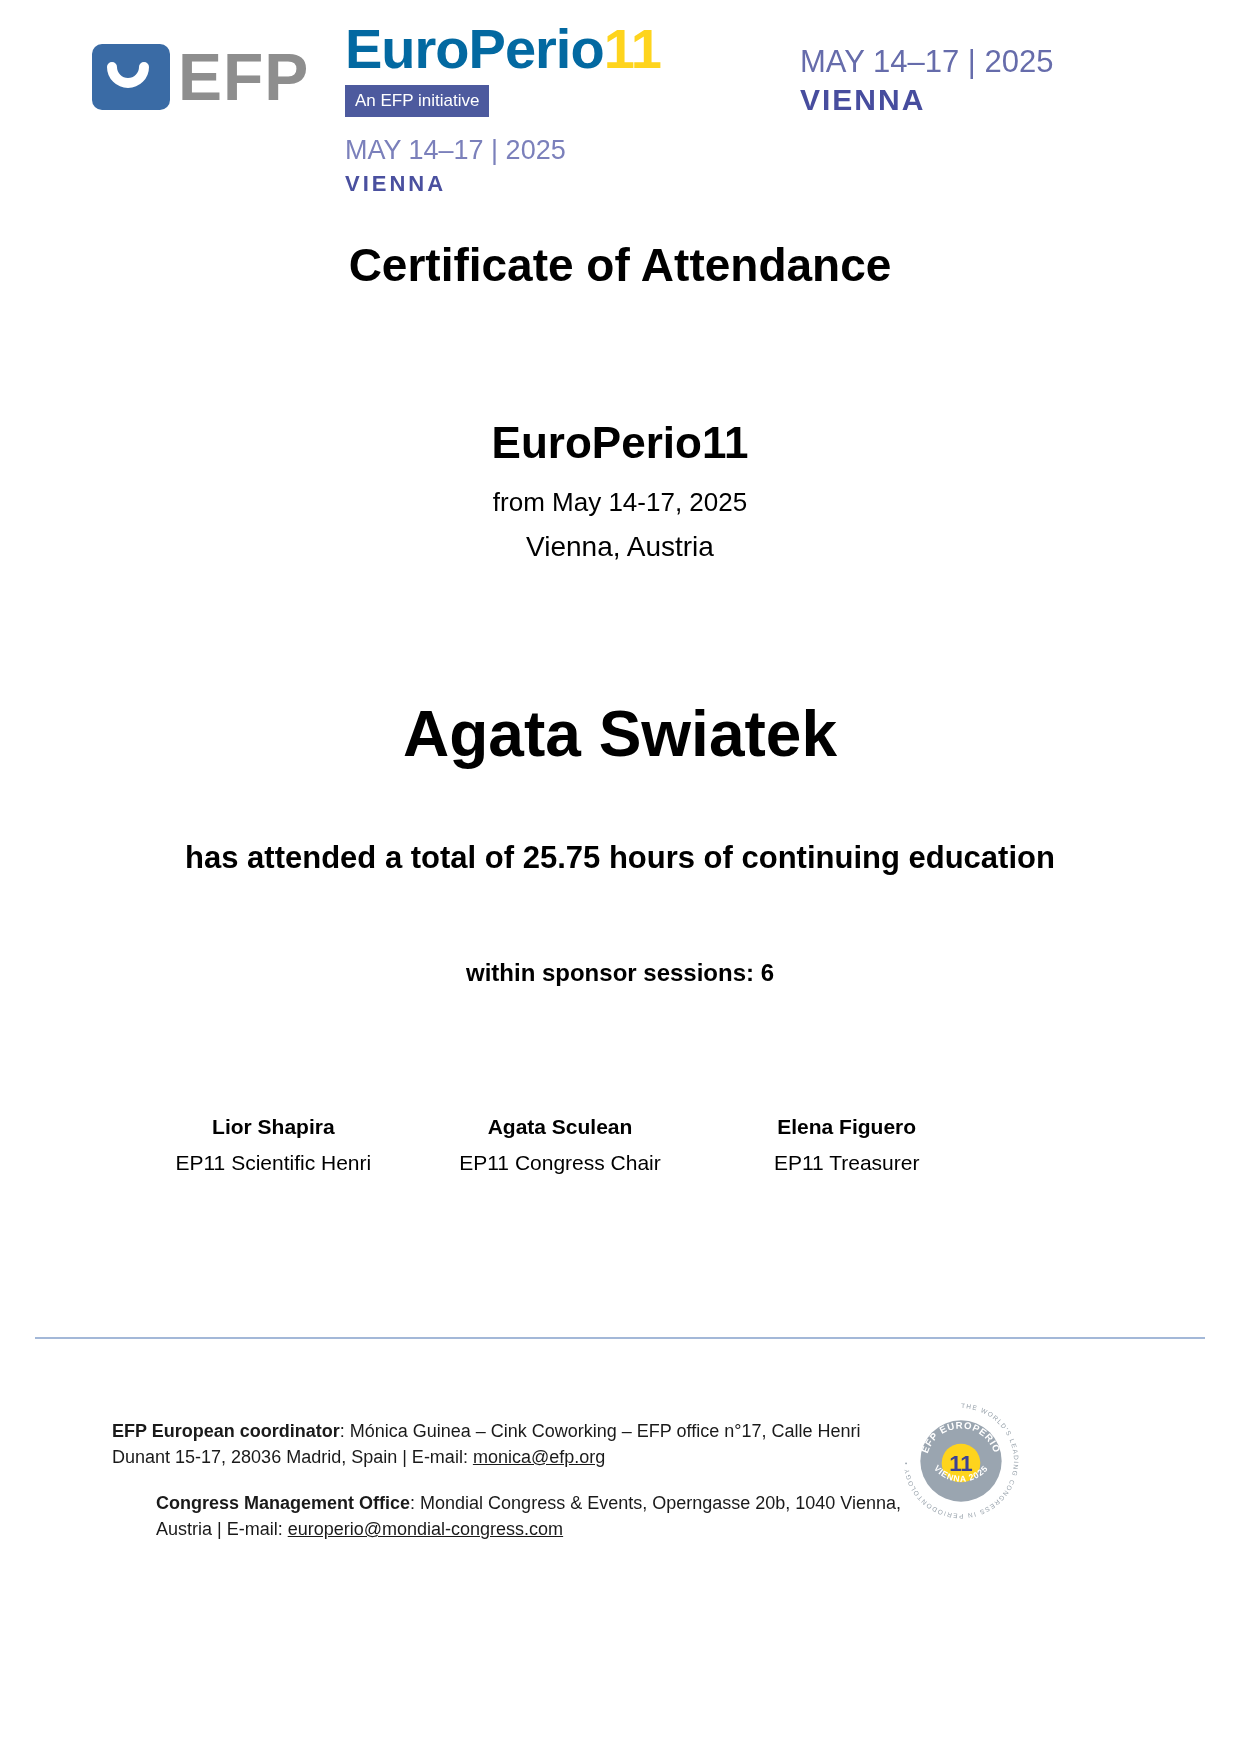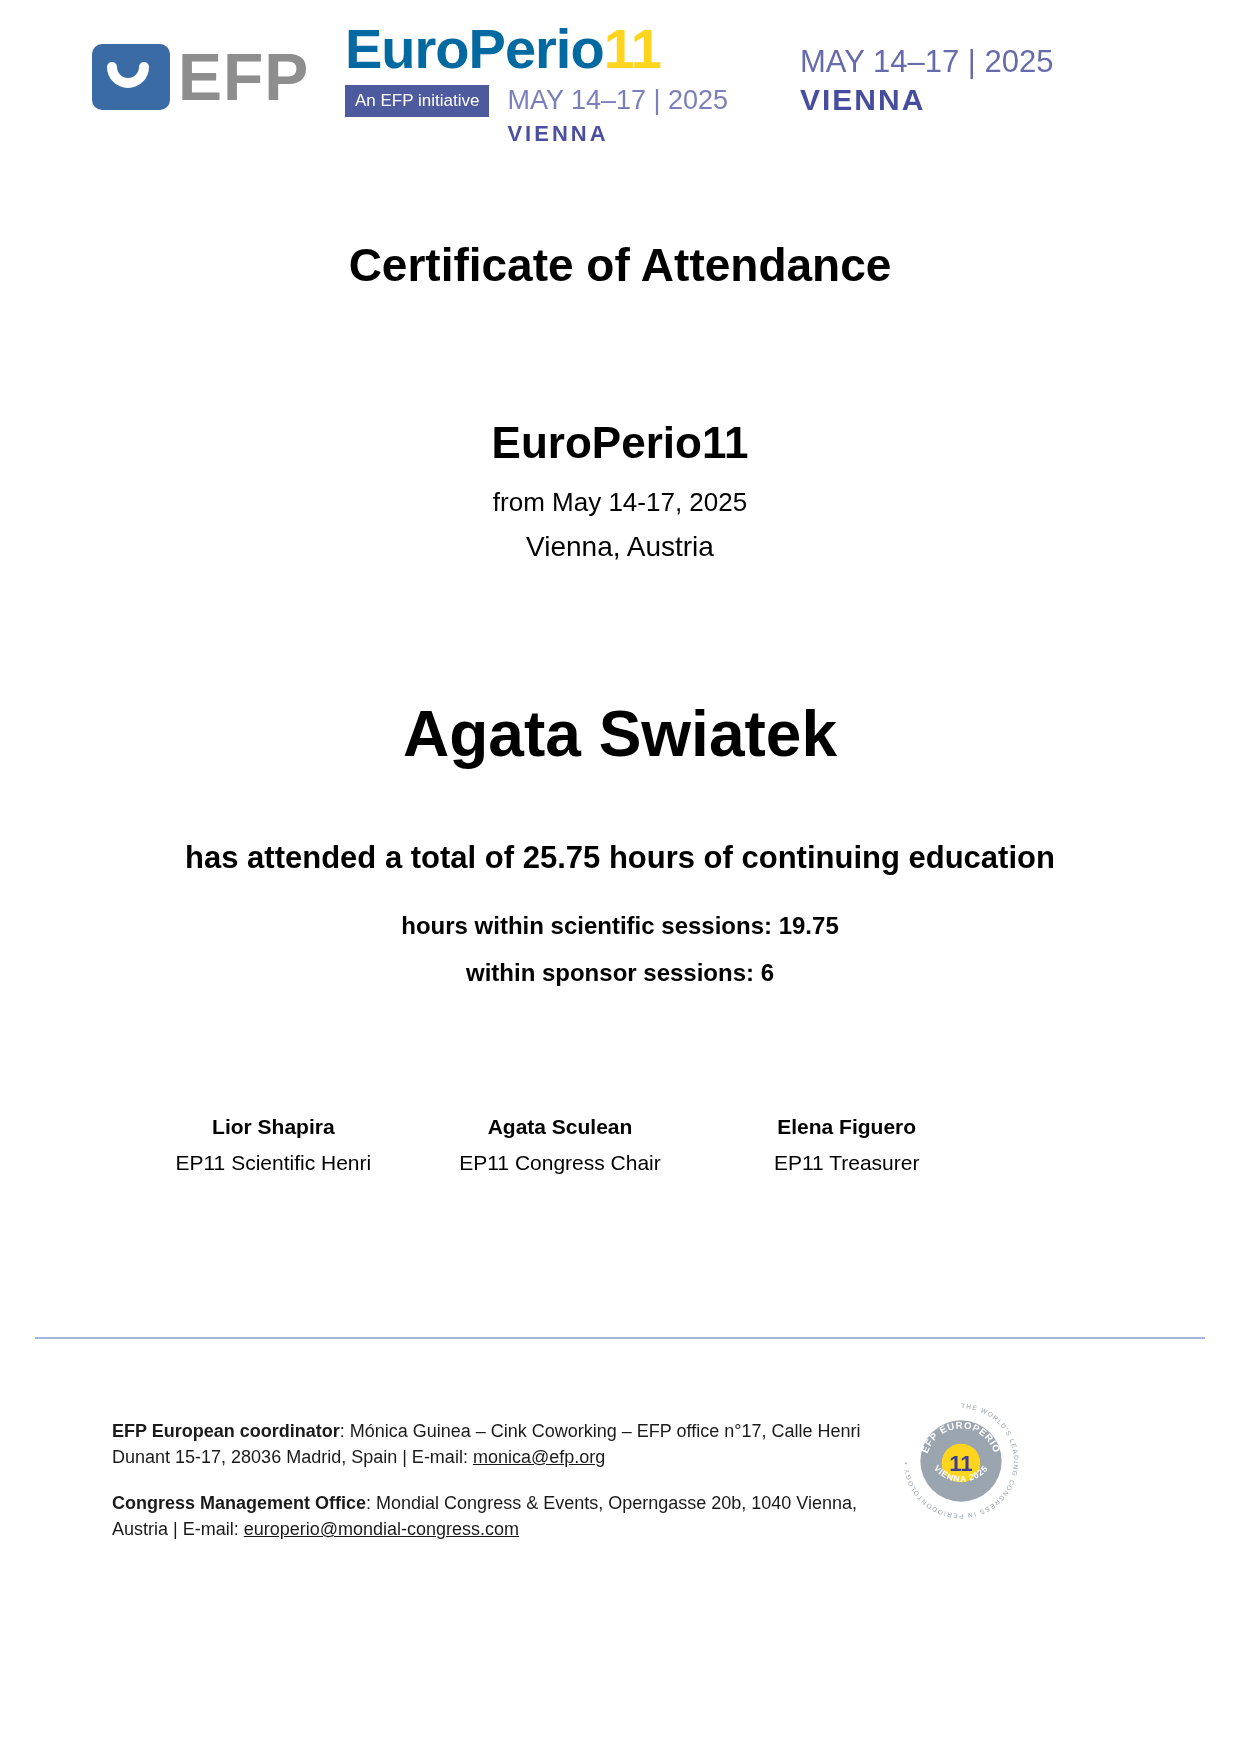--- a/index.html
+++ b/index.html
@@ -17,21 +17,21 @@
 
   
   .efp-logo { position: absolute; left: 92px; top: 44px; display: flex; align-items: center; gap: 8px; }
   .efp-mark { width: 78px; height: 66px; display: block; }
   .efp-text { font-size: 66px; font-weight: bold; color: #8e8e8e; letter-spacing: 1px; line-height: 1; }
 
   .ep-logo { position: absolute; left: 345px; top: 20px; }
   .ep-brand { font-size: 56px; font-weight: bold; line-height: 1.05; letter-spacing: -1px; }
   .ep-name { color: #0369a1; }
   .ep-num  { color: #fed41d; }
-  .ep-sub { display: flex; align-items: flex-start; gap: 18px; margin-top: 6px; }
+  .ep-sub { display: flex; align-items: flex-start; gap: 18px; margin-top: 6px; flex-direction: column; }
   .ep-badge { background: #4d5a9e; color: #fff; font-size: 17px; padding: 6px 10px; white-space: nowrap; }
   .ep-date { font-size: 27px; color: #7b80bb; white-space: nowrap; }
   .ep-city { font-size: 22px; font-weight: bold; color: #4a509f; letter-spacing: 3px; margin-top: 5px; }
 
   .right-block { position: absolute; left: 800px; top: 44px; }
   .rb-date { font-size: 31px; color: #666cab; white-space: nowrap; }
   .rb-city { font-size: 30px; font-weight: bold; color: #474d9e; letter-spacing: 2px; margin-top: 3px; }
 
   
   .centered { position: absolute; left: 0; width: 100%; text-align: center; }
@@ -56,21 +56,21 @@
 
   
   .divider {
     position: absolute; left: 35px; top: 1337px; width: 1170px; height: 2px;
     background: #a3b8d8;
   }
   .footer-text {
     position: absolute; left: 112px; top: 1418px; width: 800px;
     font-size: 18px; line-height: 1.45; color: #1a1a1a;
   }
-  .footer-text p + p { margin-top: 20px; }
+  .footer-text p + p { margin-top: 20px; margin-left: 44px; }
   .footer-text strong { font-weight: bold; }
   .footer-link { color: #1a1a1a; text-decoration: underline; cursor: pointer; }
 
   .badge-logo { position: absolute; left: 900px; top: 1400px; width: 122px; height: 122px; }
 </style>
 </head>
 <body>
 
 <div class="page">
 
@@ -99,21 +99,20 @@
     <div class="rb-date">MAY 14–17 | 2025</div>
     <div class="rb-city">VIENNA</div>
   </div>
 
   <div class="centered cert-title">Certificate of Attendance</div>
   <div class="centered event-name">EuroPerio11</div>
   <div class="centered event-dates">from May 14-17, 2025</div>
   <div class="centered event-location">Vienna, Austria</div>
   <div class="centered attendee-name">Agata Swiatek</div>
   <div class="centered attendance-summary">has attended a total of 25.75 hours of continuing education</div>
-  <div class="centered scientific-line">hours within scientific sessions: 19.75</div>
   <div class="centered sponsor-line">within sponsor sessions: 6</div>
 
   <div class="signatures">
     <div class="sig-col">
       <div class="sig-name">Lior Shapira</div>
       <div class="sig-title">EP11 Scientific Henri</div>
     </div>
     <div class="sig-col">
       <div class="sig-name">Agata Sculean</div>
       <div class="sig-title">EP11 Congress Chair</div>

